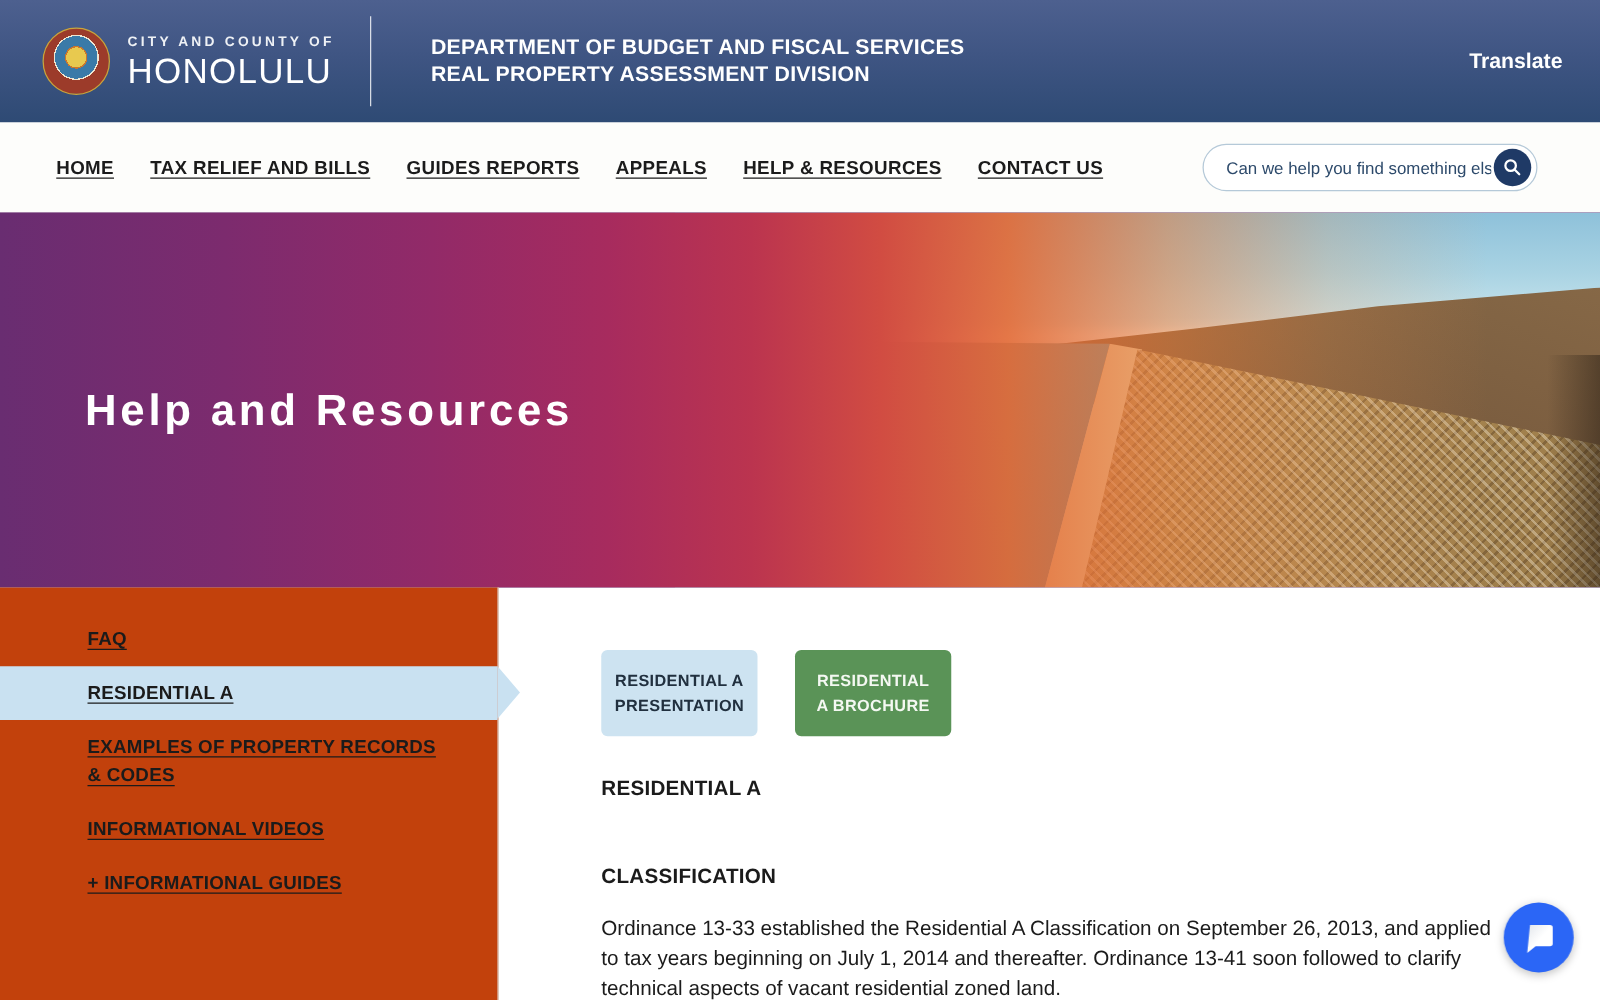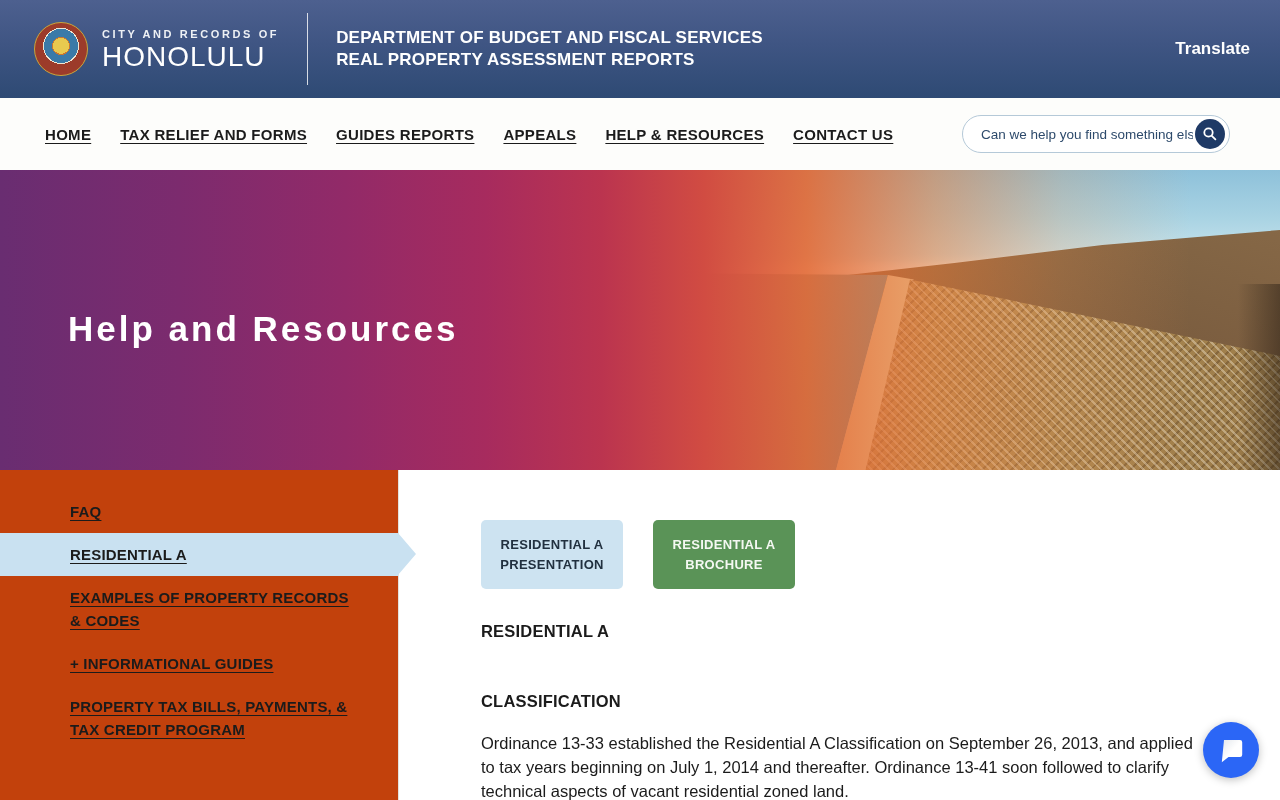--- a/index.html
+++ b/index.html
@@ -28,21 +28,21 @@
         #3a7aa8 9px 17px,
         #efe6d2 17px 18px,
         #9c3b2a 18px 27px);
     border:1px solid #caa53a;
     flex:0 0 auto;
   }
   .logo-text { margin-left:14px; }
   .logo-small { font-size:11px; letter-spacing:2.6px; color:#eef1f5; margin-bottom:3px; font-weight:bold; }
   .logo-large { font-size:28px; font-weight:normal; letter-spacing:1px; line-height:1; }
   .header-divider { width:1px; height:72px; background:rgba(255,255,255,.8); margin:0 28px; }
-  .dept-title { font-size:17px; font-weight:bold; line-height:22px; letter-spacing:.2px; }
+  .dept-title { font-size:17px; font-weight:bold; line-height:22px; letter-spacing:.2px;margin-left:20px; }
   .translate-link {
     margin-left:auto; font-size:17px; font-weight:bold;
     text-underline-offset:3px; color:#fff; cursor:pointer;
   }
 
   
   .nav-bar {
     height:72px; background:#fdfdfb;
     display:flex; align-items:center;
     padding-left:45px; gap:29px;
@@ -143,21 +143,21 @@
   .side-item.active::after {
     content:""; position:absolute; right:-18px; top:0;
     width:0; height:0;
     border-top:21.5px solid transparent;
     border-bottom:21.5px solid transparent;
     border-left:18px solid #c9e1f1;
   }
   .main { flex:1; padding:50px 60px 0 82px; }
   .btn-row { display:flex; gap:30px; }
   .pill-btn {
-    width:142px; min-height:69px; border-radius:5px; border:none; cursor:pointer;
+    width:125px; min-height:69px; border-radius:5px; border:none; cursor:pointer;
     display:flex; align-items:center; justify-content:center; text-align:center;
     font-family:"Liberation Sans", sans-serif;
     font-size:13px; font-weight:bold; line-height:20px; letter-spacing:.3px;
     padding:0 14px;
   }
   .btn-presentation { background:#cde3f1; color:#21303f; }
   .btn-brochure { background:#5a9357; color:#f4f8f2; }
   .section-title { margin:33px 0 0; font-size:16.5px; font-weight:bold; color:#1b1b1b; letter-spacing:.2px; }
   .subsection-title { margin:51px 0 0; font-size:16.5px; font-weight:bold; color:#1b1b1b; letter-spacing:.2px; }
   .body-paragraph { margin:20px 0 0; font-size:16.5px; line-height:24px; color:#1b1b1b; max-width:715px; }
@@ -170,34 +170,34 @@
     display:flex; align-items:center; justify-content:center;
     box-shadow:0 2px 8px rgba(0,0,0,.25);
   }
 </style>
 </head>
 <body>
 
 <header class="top-header">
   <div class="seal"></div>
   <div class="logo-text">
-    <div class="logo-small">CITY AND RECORDS OF</div>
+    <div class="logo-small">CITY AND COUNTY OF</div>
     <div class="logo-large">HONOLULU</div>
   </div>
   <div class="header-divider"></div>
   <div class="dept-title">
     <div>DEPARTMENT OF BUDGET AND FISCAL SERVICES</div>
-    <div>REAL PROPERTY ASSESSMENT REPORTS</div>
+    <div>REAL PROPERTY ASSESSMENT DIVISION</div>
   </div>
   <a class="translate-link">Translate</a>
 </header>
 
 <nav class="nav-bar">
   <a class="nav-link">HOME</a>
-  <a class="nav-link">TAX RELIEF AND FORMS</a>
+  <a class="nav-link">TAX RELIEF AND BILLS</a>
   <a class="nav-link">GUIDES REPORTS</a>
   <a class="nav-link">APPEALS</a>
   <a class="nav-link">HELP &amp; RESOURCES</a>
   <a class="nav-link">CONTACT US</a>
   <div class="search-wrap">
     <input class="search-input" type="text" placeholder="Can we help you find something els" style="">
     <button class="search-btn">
       <span style="display:flex;">
         <svg width="16" height="16" viewBox="0 0 16 16">
           <circle cx="6.5" cy="6.5" r="4.2" fill="none" stroke="#ffffff" stroke-width="1.8"></circle>
@@ -222,22 +222,22 @@
   <div class="hero-overlay"></div>
   <h1 class="hero-title">Help and Resources</h1>
 </section>
 
 <div class="content">
 
   <aside class="sidebar">
     <a class="side-item">FAQ</a>
     <a class="side-item active">RESIDENTIAL A</a>
     <a class="side-item">EXAMPLES OF PROPERTY RECORDS &amp; CODES</a>
+    <a class="side-item">INFORMATIONAL VIDEOS</a>
     <a class="side-item">+ INFORMATIONAL GUIDES</a>
-    <a class="side-item">PROPERTY TAX BILLS, PAYMENTS, &amp; TAX CREDIT PROGRAM</a>
   </aside>
 
   <main class="main">
     <div class="btn-row">
       <button class="pill-btn btn-presentation">RESIDENTIAL A PRESENTATION</button>
       <button class="pill-btn btn-brochure">RESIDENTIAL A BROCHURE</button>
     </div>
     <h2 class="section-title">RESIDENTIAL A</h2>
     <h3 class="subsection-title">CLASSIFICATION</h3>
     <p class="body-paragraph">Ordinance 13-33 established the Residential A Classification on September 26, 2013, and applied to tax years beginning on July 1, 2014 and thereafter. Ordinance 13-41 soon followed to clarify technical aspects of vacant residential zoned land.</p>

